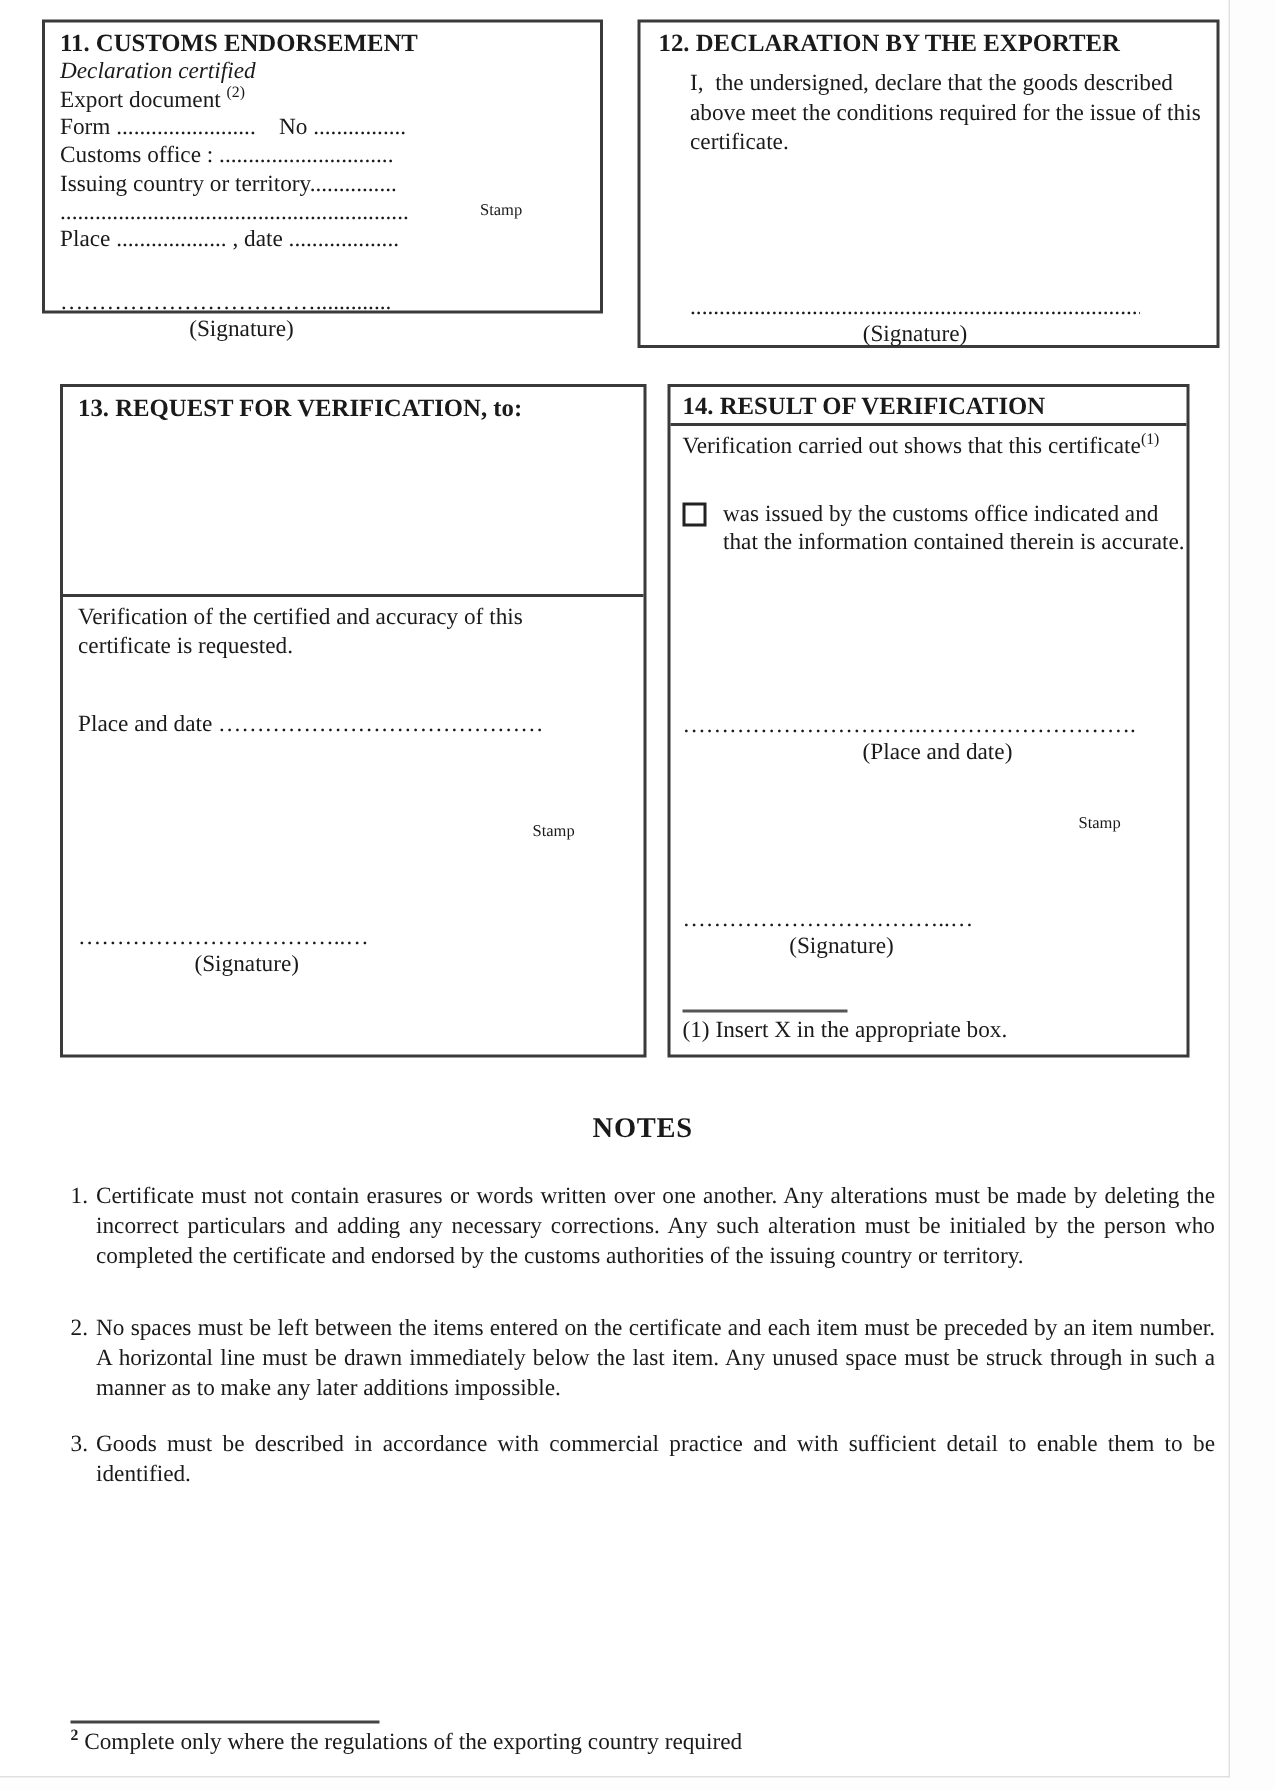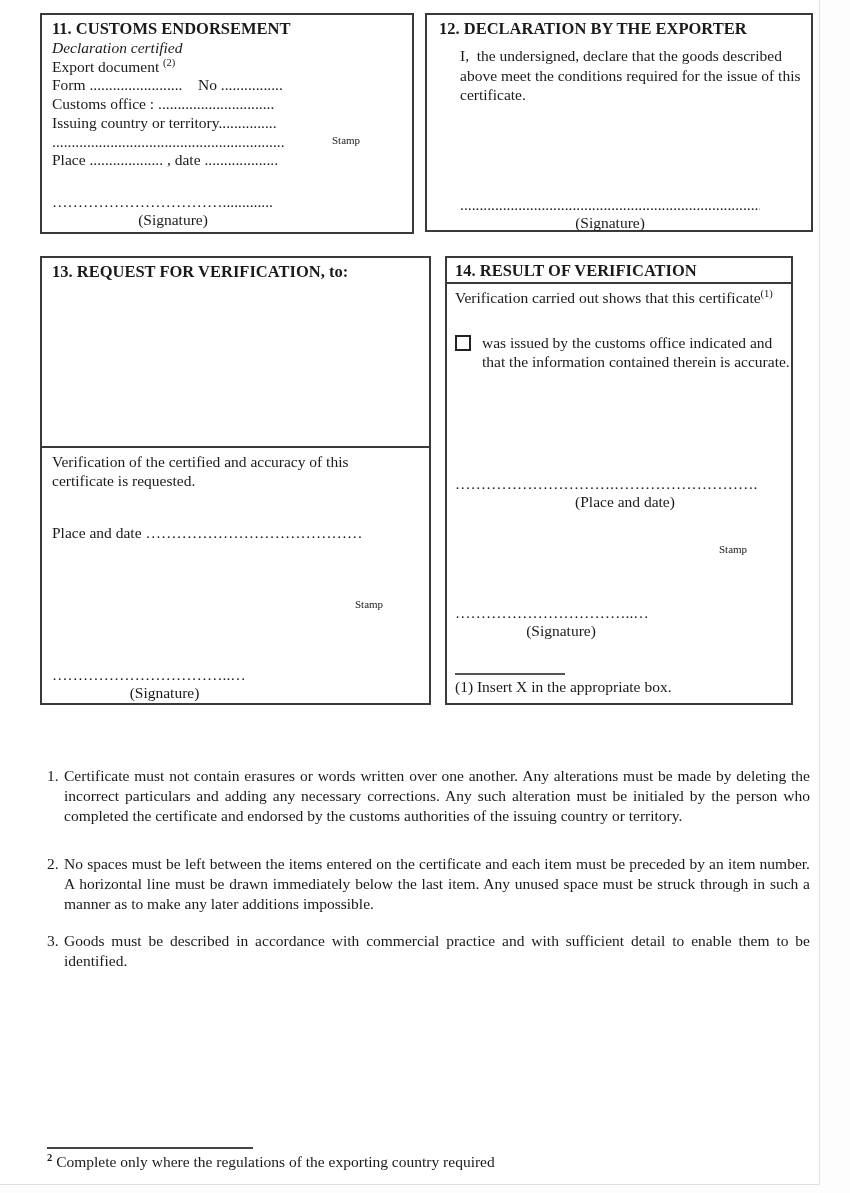--- a/index.html
+++ b/index.html
@@ -10,21 +10,21 @@
     color:#1a1a1a;
   }
   .sheet {
     position:absolute; left:0; top:0; width:819px; height:1184px;
     background:#ffffff; border-right:1px solid #e2e2e2; border-bottom:1px solid #e0e0e0;
   }
   .formbox {
     position:absolute; box-sizing:border-box;
     border:2px solid #3a3a3a; background:#ffffff;
   }
-  #box11 { left:40px;  top:13px;  width:374px; height:221px; }
+  #box11 { left:28px;  top:13px;  width:374px; height:196px; }
   #box12 { left:425px; top:13px;  width:388px; height:219px; }
   #box13 { left:40px;  top:256px; width:391px; height:449px; }
   #box14 { left:445px; top:256px; width:348px; height:449px; }
 
   .box-title { font-weight:bold; font-size:16.5px; line-height:21px; }
   .line { font-size:15.5px; line-height:18.7px; white-space:nowrap; }
 
   
   .b11-content { padding:3px 8px 0 10px; }
   .italic { font-style:italic; }
@@ -35,21 +35,21 @@
   .sig-dots { font-size:15.5px; line-height:17px; white-space:nowrap; overflow:hidden; }
   .sig-label { font-size:15.5px; text-align:center; line-height:19px; }
 
   
   .b12-title { padding:3px 8px 0 12px; }
   .b12-para { margin:7px 14px 0 33px; width:349px; font-size:15.5px; line-height:19.5px; }
   .b12-place { position:absolute; left:33px; top:139px; }
   .b12-sig { position:absolute; left:33px; top:181px; width:300px; }
 
   
-  .b13-top { box-sizing:border-box; height:190px; border-bottom:2px solid #3a3a3a; padding:3px 8px 0 10px; }
+  .b13-top { box-sizing:border-box; height:140px; border-bottom:2px solid #3a3a3a; padding:3px 8px 0 10px; }
   .b13-bottom { position:relative; height:253px; }
   .b13-request { padding:4px 50px 0 10px; font-size:15.5px; line-height:19px; }
   .b13-place { position:absolute; left:10px; top:76px; }
   #box13 .stamp { left:313px; top:150px; }
   .b13-sig { position:absolute; left:10px; top:218px; width:225px; }
   .b13-sig .sig-label { text-align:center; }
 
   
   .b14-title { box-sizing:border-box; height:26px; border-bottom:2px solid #3a3a3a; padding:2px 6px 0 8px; }
   .b14-body { position:relative; height:419px; }
@@ -158,20 +158,21 @@
       </div>
 
       <div class="b14-note">
         <div class="b14-note-rule"></div>
         <div>(1) Insert X in the appropriate box.</div>
       </div>
     </div>
   </div>
 
   <div class="notes">
+    <div class="notes-heading">NOTES</div>
     <div class="note n1">
       <span class="note-num">1.</span>
       <span class="note-text">Certificate must not contain erasures or words written over one another. Any alterations must be made by deleting the incorrect particulars and adding any necessary corrections. Any such alteration must be initialed by the person who completed the certificate and endorsed by the customs authorities of the issuing country or territory.</span>
     </div>
     <div class="note n2">
       <span class="note-num">2.</span>
       <span class="note-text">No spaces must be left between the items entered on the certificate and each item must be preceded by an item number. A horizontal line must be drawn immediately below the last item. Any unused space must be struck through in such a manner as to make any later additions impossible.</span>
     </div>
     <div class="note n3">
       <span class="note-num">3.</span>

